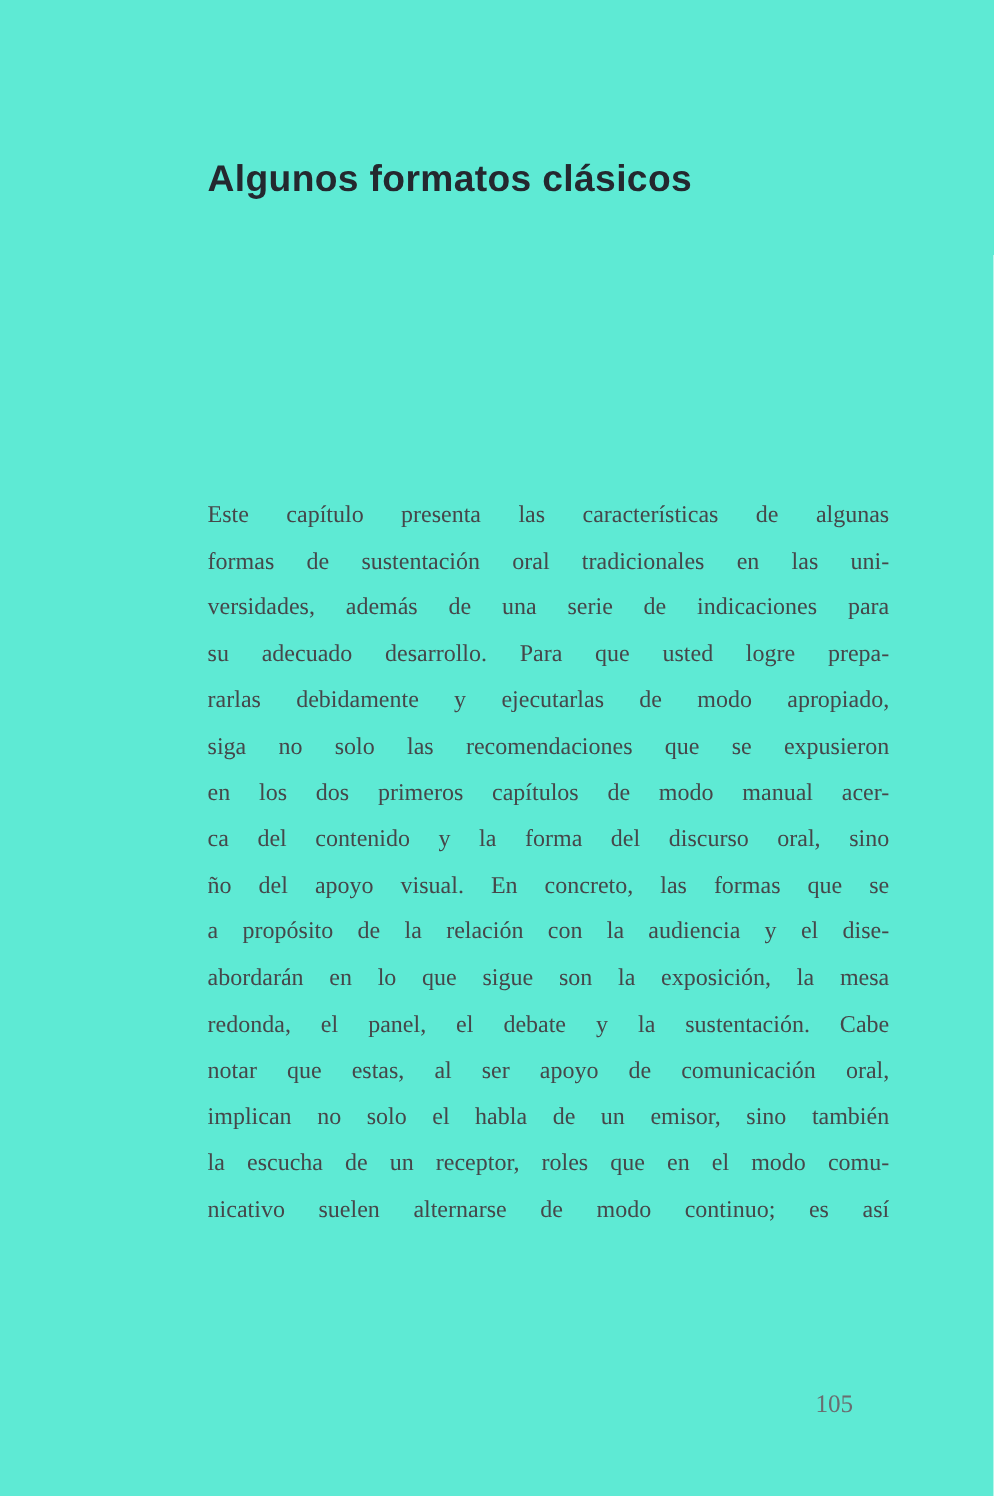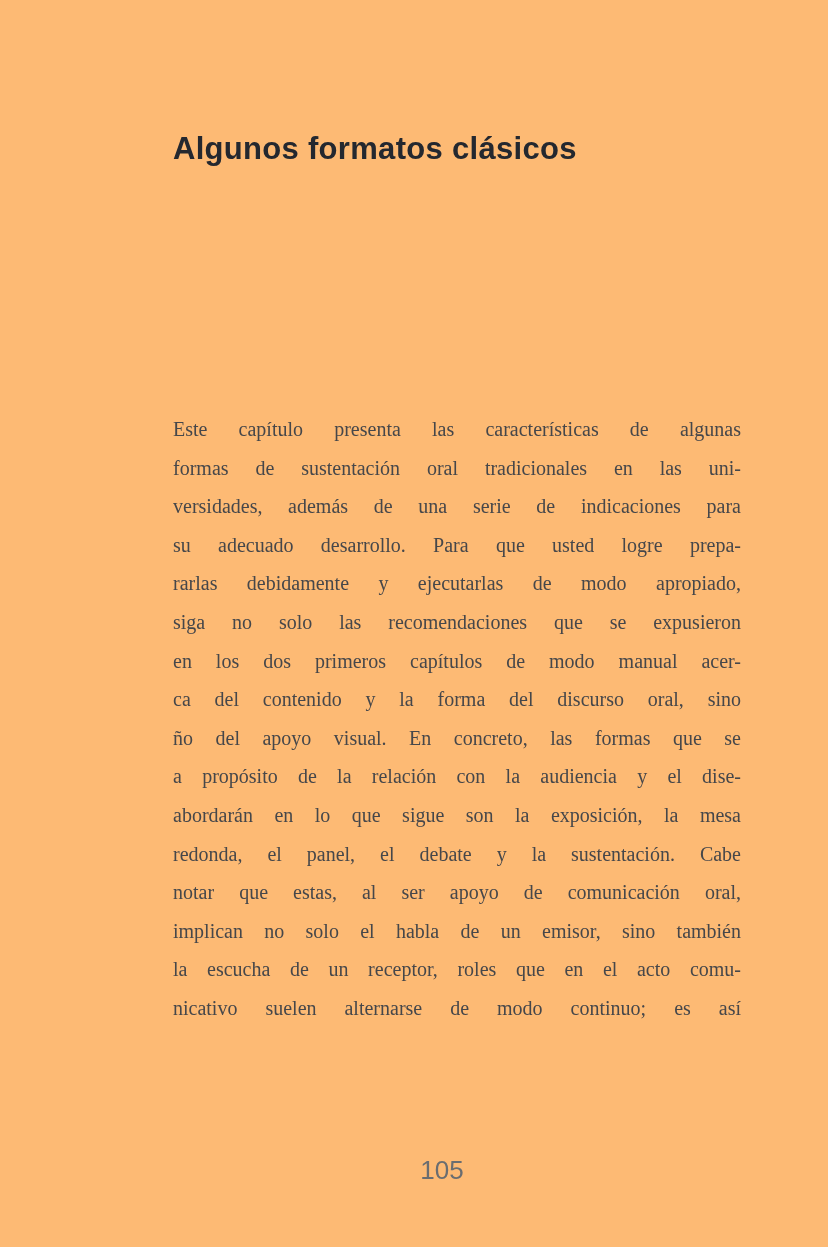--- a/index.html
+++ b/index.html
@@ -4,21 +4,21 @@
 <style>
   html, body {
     margin: 0;
     padding: 0;
     background: #ffffff;
   }
   .page {
     position: relative;
     width: 828px;
     height: 1247px;
-    background: #fdba74;
+    background: #5eead4;
     overflow: hidden;
     font-family: "Liberation Serif", serif;
   }
   .chapter-title {
     position: absolute;
     left: 173px;
     top: 131px;
     margin: 0;
     font-family: "Liberation Sans", sans-serif;
     font-weight: 700;
@@ -50,23 +50,23 @@
     width: 100%;
     height: 0;
   }
   .it {
   }
   .folio {
     position: absolute;
     left: 173px;
     top: 1158px;
     width: 538px;
-    text-align: center;
-    font-family: Liberation Sans, sans-serif;
-    font-size: 26px;
+    text-align: right;
+    font-family: Liberation Serif, serif;
+    font-size: 21px;
     line-height: 24px;
     color: #6a6d70;
   }
 </style>
 </head>
 <body>
 
 <div class="page">
 
   <h1 class="chapter-title">Algunos formatos clásicos</h1>
@@ -79,19 +79,19 @@
       <div class="line"><span>rarlas debidamente y ejecutarlas de modo apropiado,</span></div>
       <div class="line"><span>siga no solo las recomendaciones que se expusieron</span></div>
       <div class="line"><span>en los dos primeros capítulos de modo manual acer-</span></div>
       <div class="line"><span>ca del contenido y la forma del discurso oral, sino</span></div>
       <div class="line"><span>ño del apoyo visual. En concreto, las formas que se</span></div>
       <div class="line"><span>a propósito de la relación con la audiencia y el dise-</span></div>
       <div class="line"><span>abordarán en lo que sigue son la exposición, la mesa</span></div>
       <div class="line"><span>redonda, el panel, el debate y la sustentación. Cabe</span></div>
       <div class="line"><span>notar que estas, al ser apoyo de </span><span class="it">comunicación</span><span> oral,</span></div>
       <div class="line"><span>implican no solo el habla de un emisor, sino también</span></div>
-      <div class="line"><span>la escucha de un receptor, roles que en el acto comu-</span></div>
+      <div class="line"><span>la escucha de un receptor, roles que en el modo comu-</span></div>
       <div class="line"><span>nicativo suelen alternarse de modo continuo; es así</span></div>
     </div>
 
   <div class="folio">105</div>
 
 </div>
 
 </body></html>

